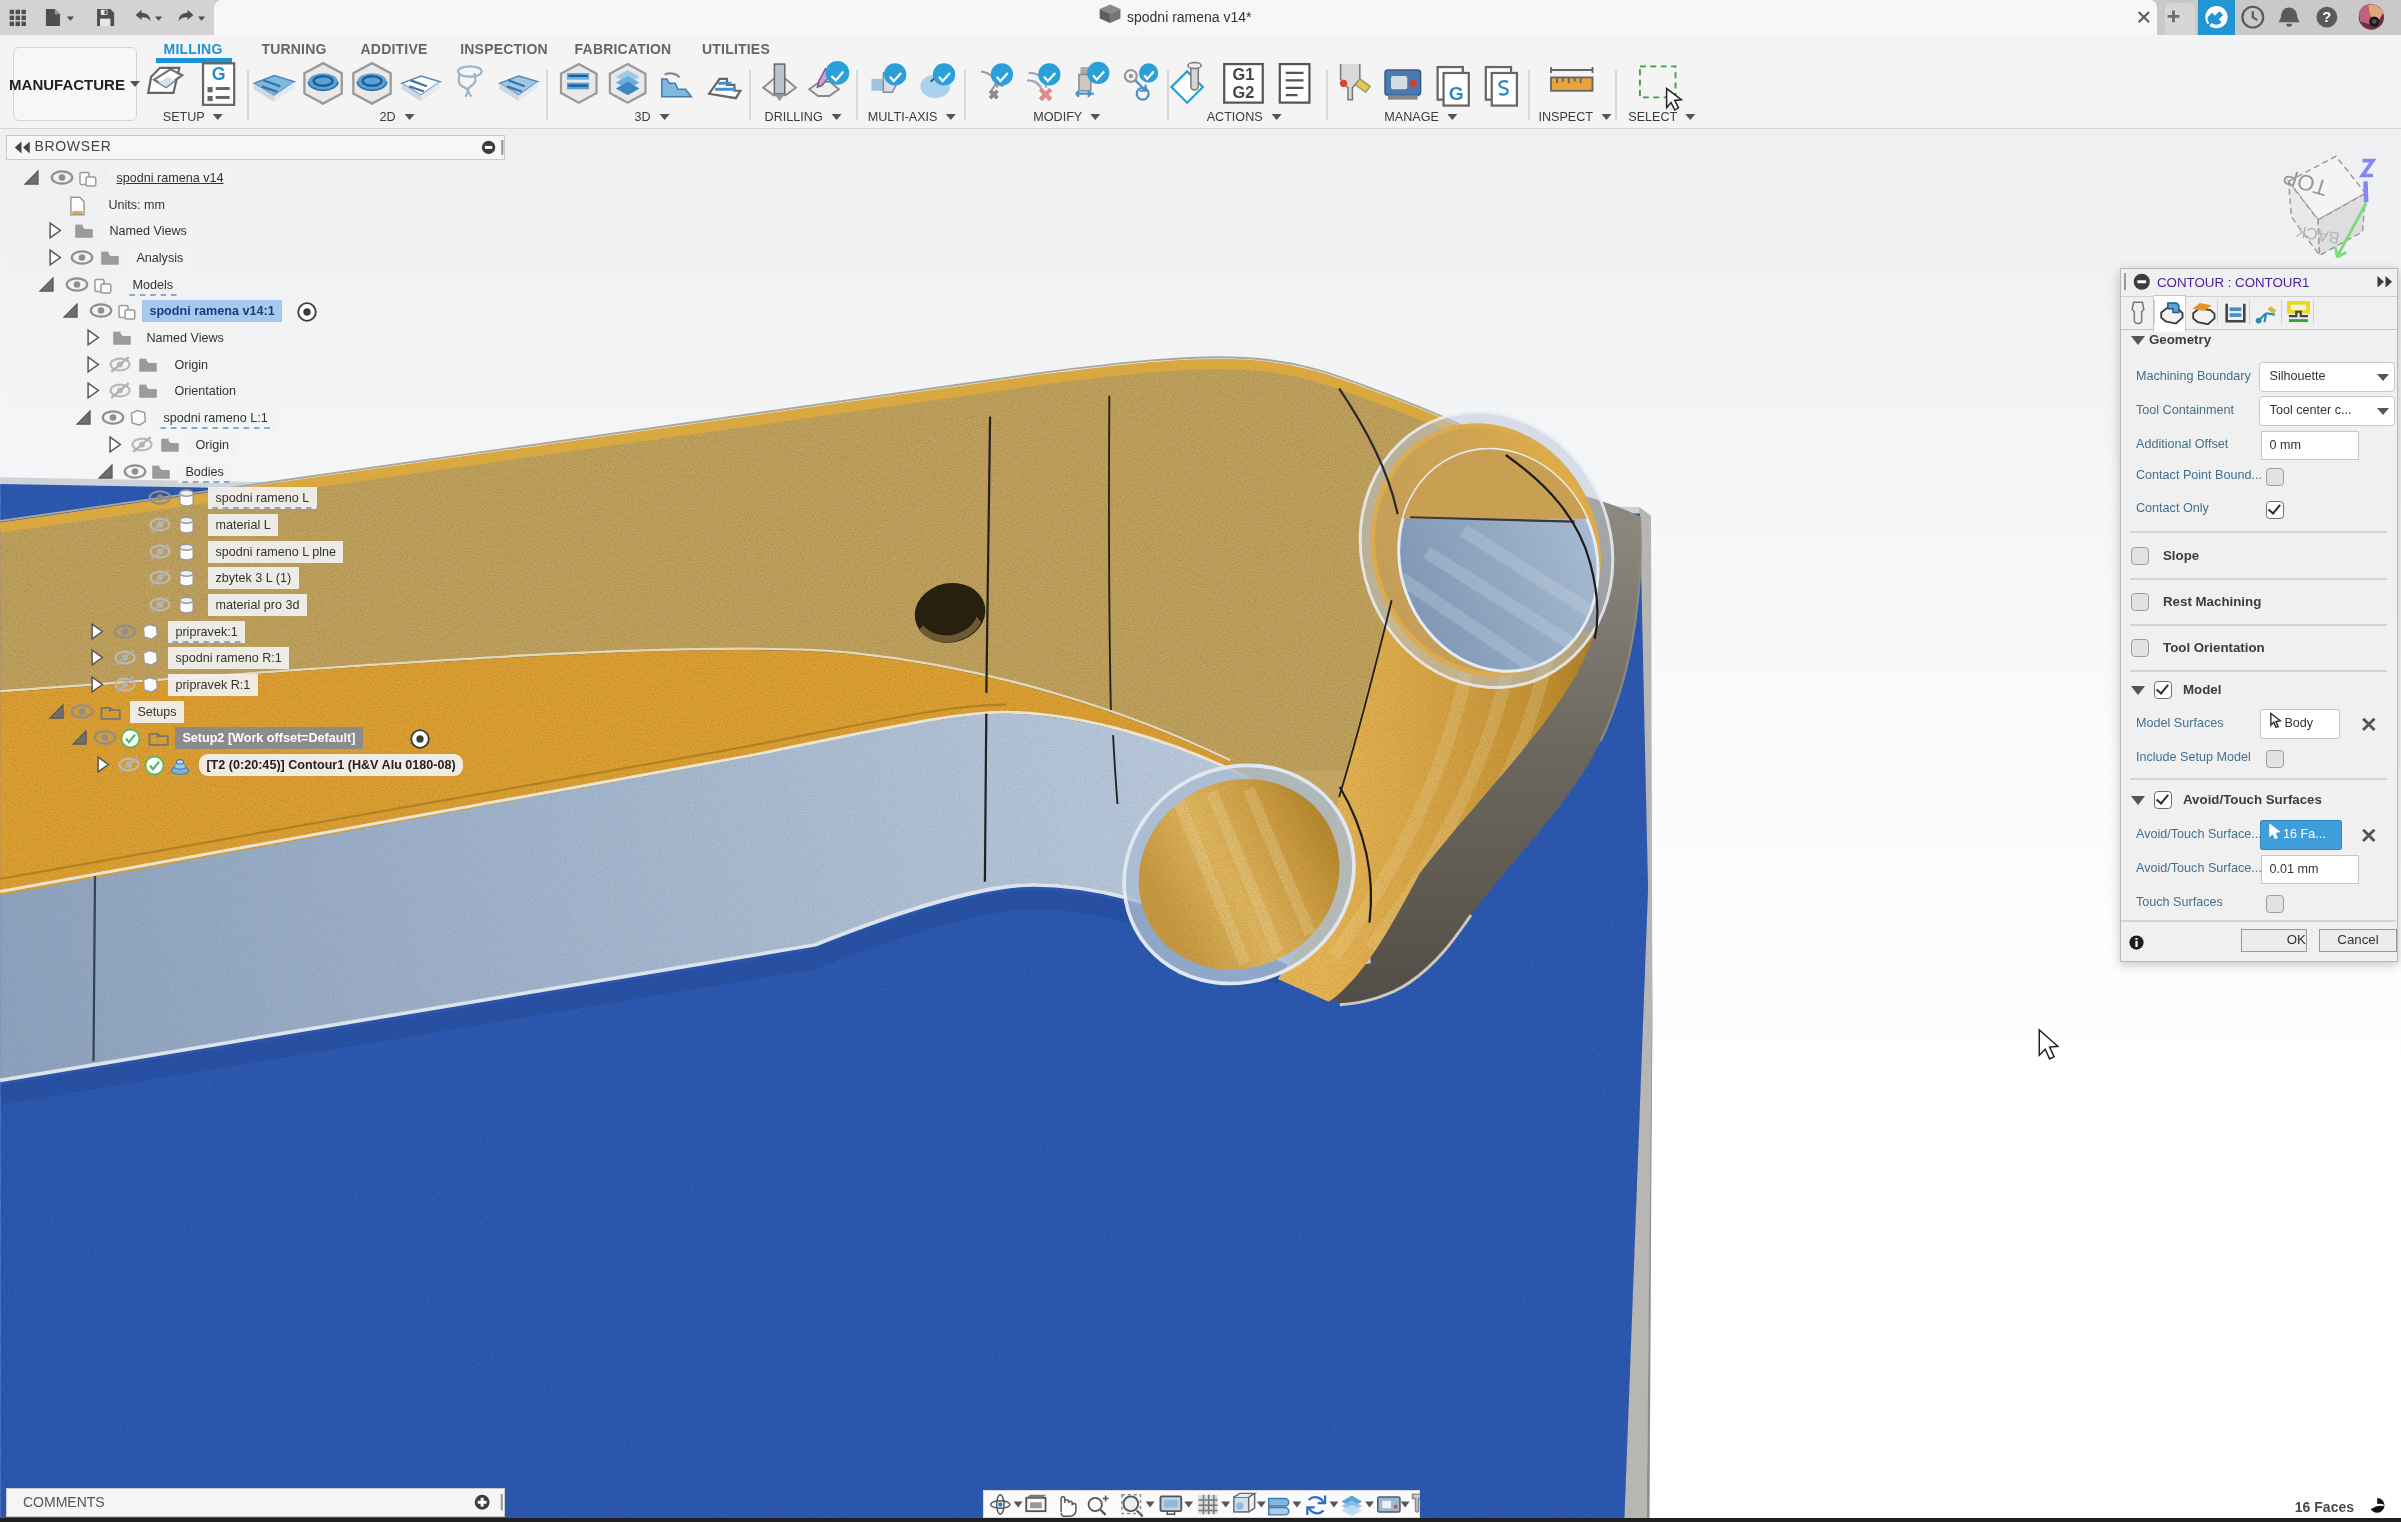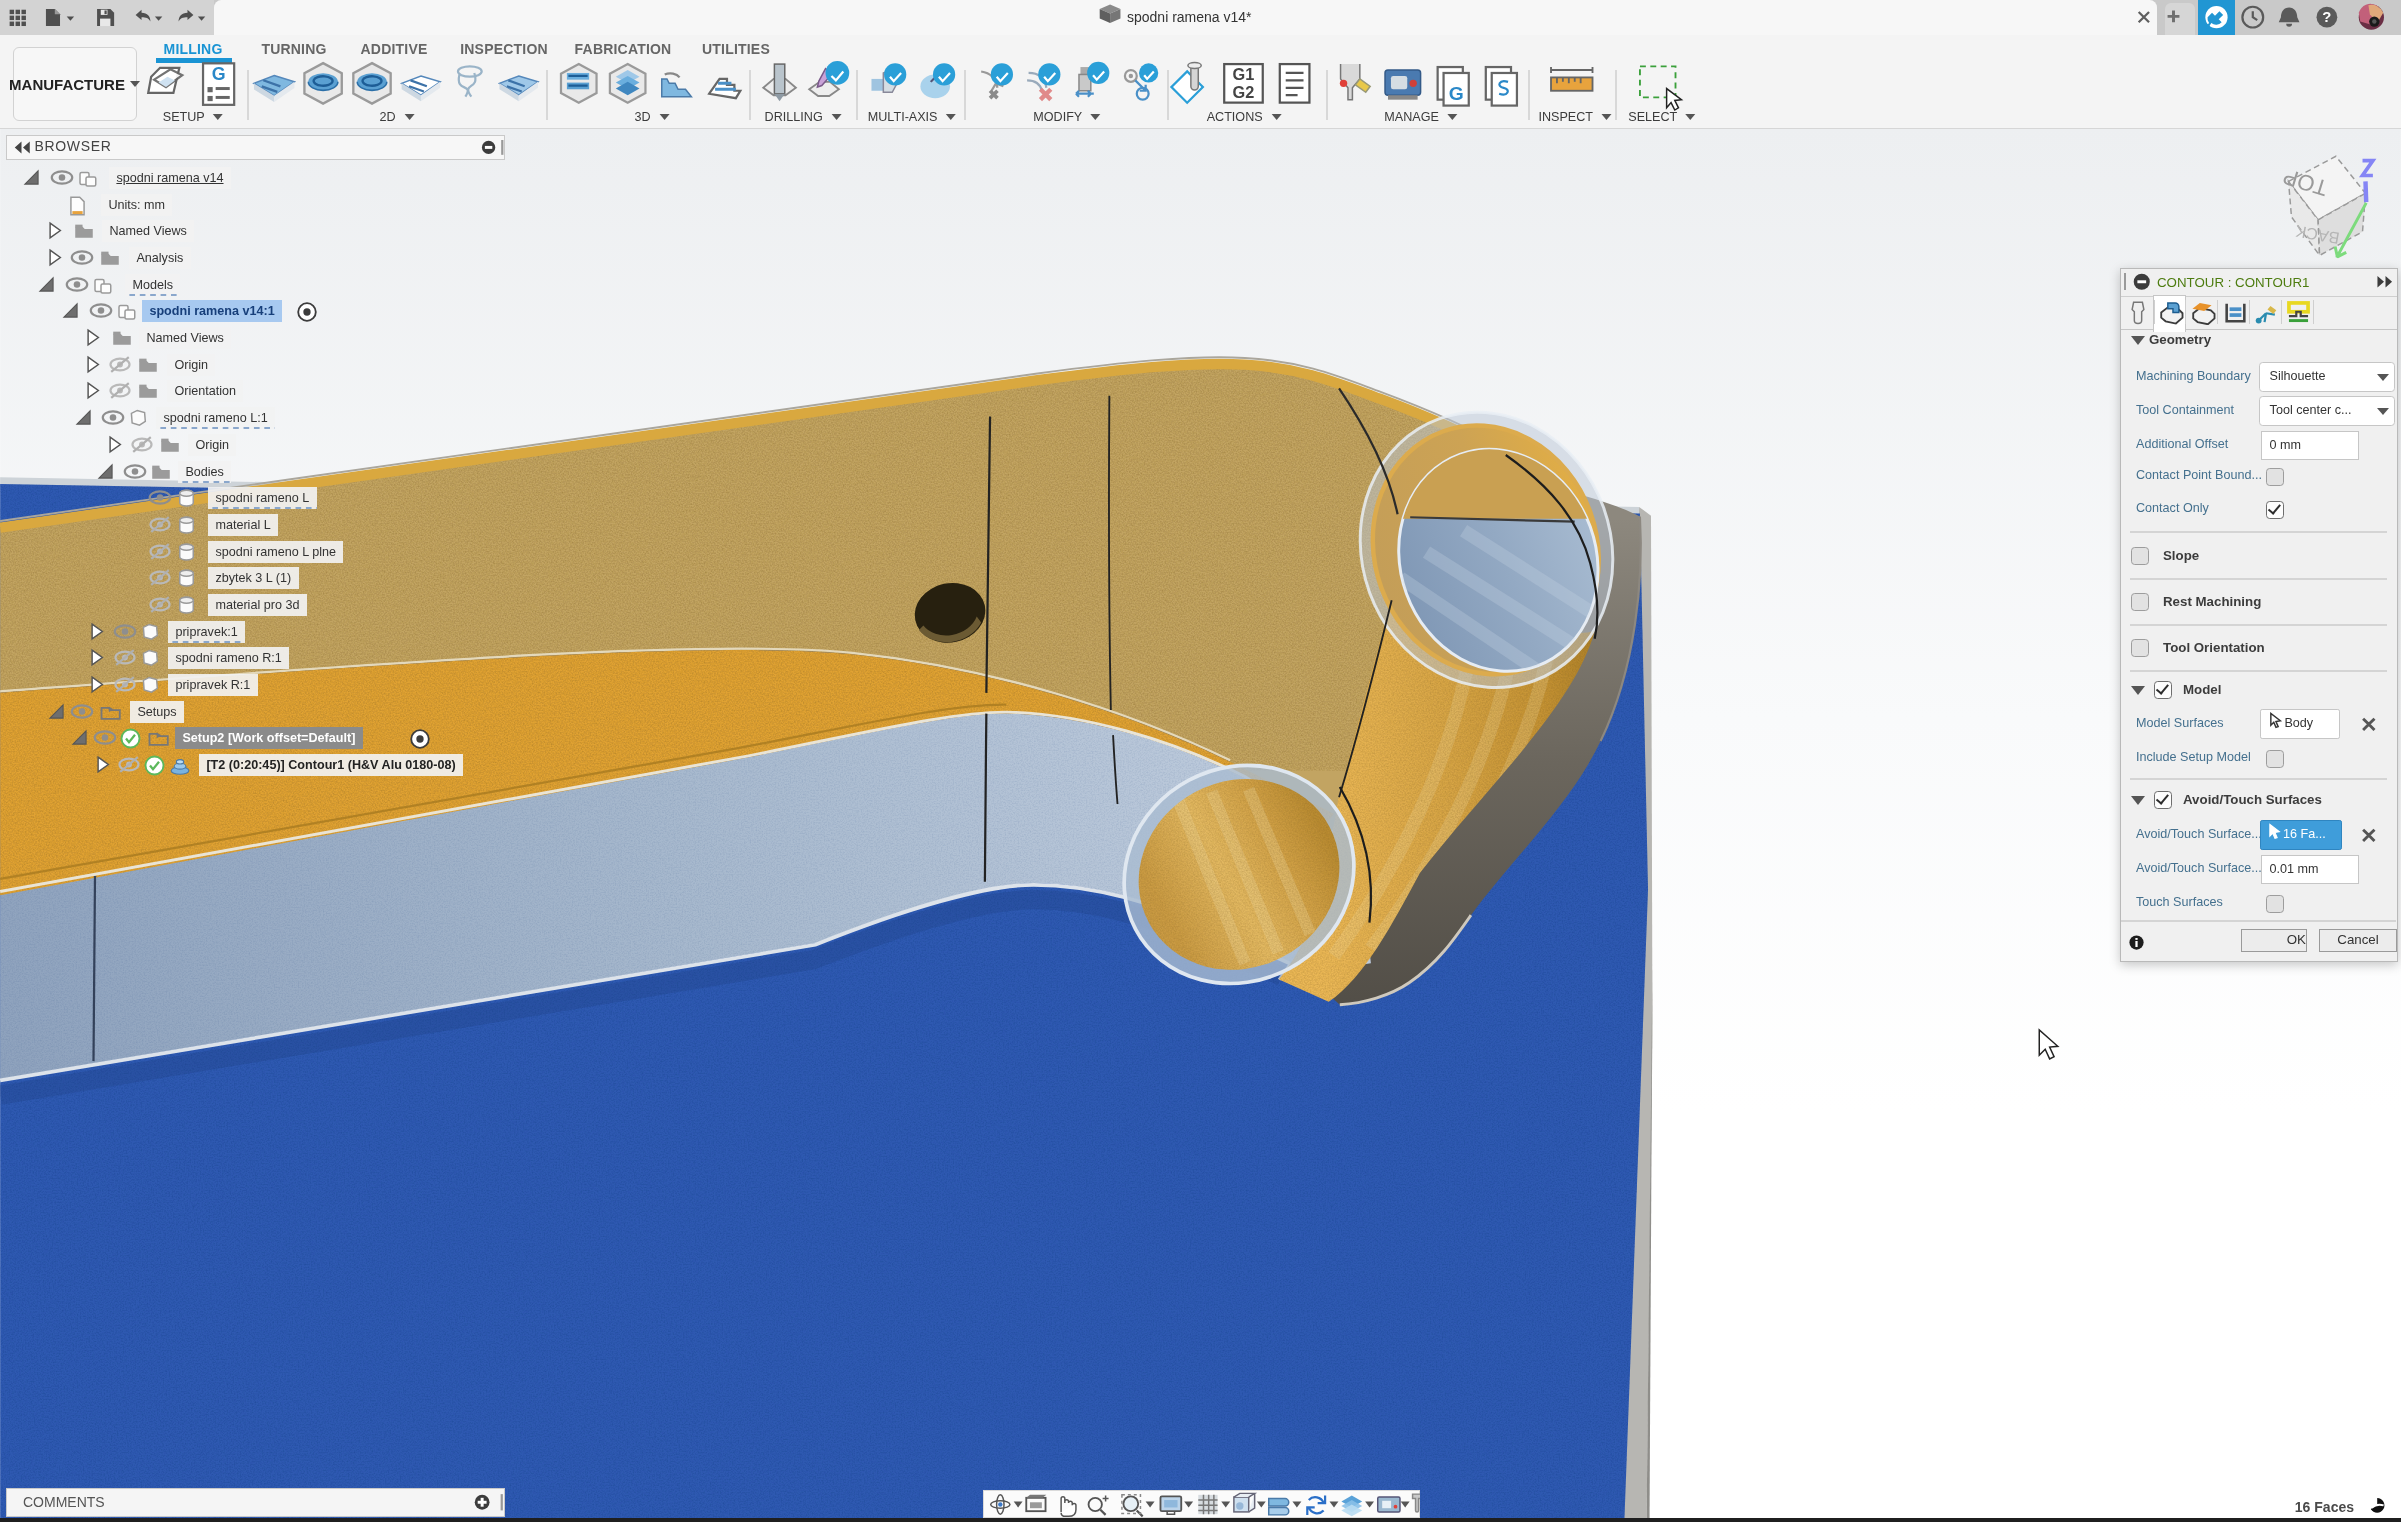--- a/index.html
+++ b/index.html
@@ -807,32 +807,32 @@
           </svg></span>
         <span style="position:absolute;left:144px;top:1.5px;"><svg width="21" height="21" viewBox="0 0 28 28">
             <circle cx="14" cy="14" r="12" fill="#fff" stroke="#5cb85c" stroke-width="2.5"></circle>
             <path d="M8,14 l4,5 8,-10" fill="none" stroke="#5cb85c" stroke-width="3"></path>
           </svg></span>
         <span style="position:absolute;left:169px;top:1.5px;"><svg width="22" height="21" viewBox="0 0 30 28">
             <ellipse cx="15" cy="21" rx="12" ry="5" fill="#7ab3e0" stroke="#4a7aa8" stroke-width="1.5"></ellipse>
             <ellipse cx="15" cy="15" rx="8" ry="4" fill="#9ac8ea" stroke="#4a7aa8" stroke-width="1.5"></ellipse>
             <ellipse cx="15" cy="9" rx="5" ry="3" fill="#bcdcf2" stroke="#4a7aa8" stroke-width="1.5"></ellipse>
           </svg></span>
-        <span class="tlabel" style="left:199px;font-weight:bold;color:#222;">[T2 (0:20:45)] Contour1 (H&amp;V Alu 0180-08)</span>
+        <span class="tlabel" style="left:199px;font-weight:bold;color:#222;border-radius:9px;">[T2 (0:20:45)] Contour1 (H&amp;V Alu 0180-08)</span>
       </div>
     </div>
 
   <div class="abs" id="dialog">
     <div style="position:absolute;left:0;top:0;width:100%;height:27px;border-bottom:1.5px solid #cfcfcf;">
       <div style="position:absolute;left:3px;top:4.4px;width:2.2px;height:16.3px;background:#9a9a9a"></div>
       <svg style="position:absolute;left:12px;top:4.4px" width="19" height="19" viewBox="0 0 26 26">
           <circle cx="12" cy="12" r="11" fill="#3c3c3c"></circle>
           <rect x="6" y="10" width="12" height="4" fill="#fff"></rect>
         </svg>
-      <span style="position:absolute;left:36px;top:6px;font-size:13.3px;color:#4d7c0f;">CONTOUR : CONTOUR1</span>
+      <span style="position:absolute;left:36px;top:6px;font-size:13.3px;color:#4c1d95;">CONTOUR : CONTOUR1</span>
       <svg style="position:absolute;left:255px;top:6px" width="19" height="15" viewBox="0 0 26 20">
           <path d="M2,1 v16 l9,-8 z M13,1 v16 l9,-8 z" fill="#3c3c3c"></path>
         </svg>
     </div>
     <div id="dtabs" style="position:absolute;left:0;top:27px;width:100%;height:33px;border-bottom:1.5px solid #c6c6c6;">
         <div style="position:absolute;left:32px;top:-1.5px;width:33px;height:37px;background:#fff;border:1.5px solid #c6c6c6;border-bottom:none;box-sizing:border-box;"></div>
         <div style="position:absolute;left:33px;top:4.4px;width:0.7px;height:24px;background:#cfcfcf;"></div>
         <div style="position:absolute;left:64px;top:4.4px;width:0.7px;height:24px;background:#cfcfcf;"></div>
         <div style="position:absolute;left:96px;top:4.4px;width:0.7px;height:24px;background:#cfcfcf;"></div>
         <div style="position:absolute;left:128px;top:4.4px;width:0.7px;height:24px;background:#cfcfcf;"></div>

